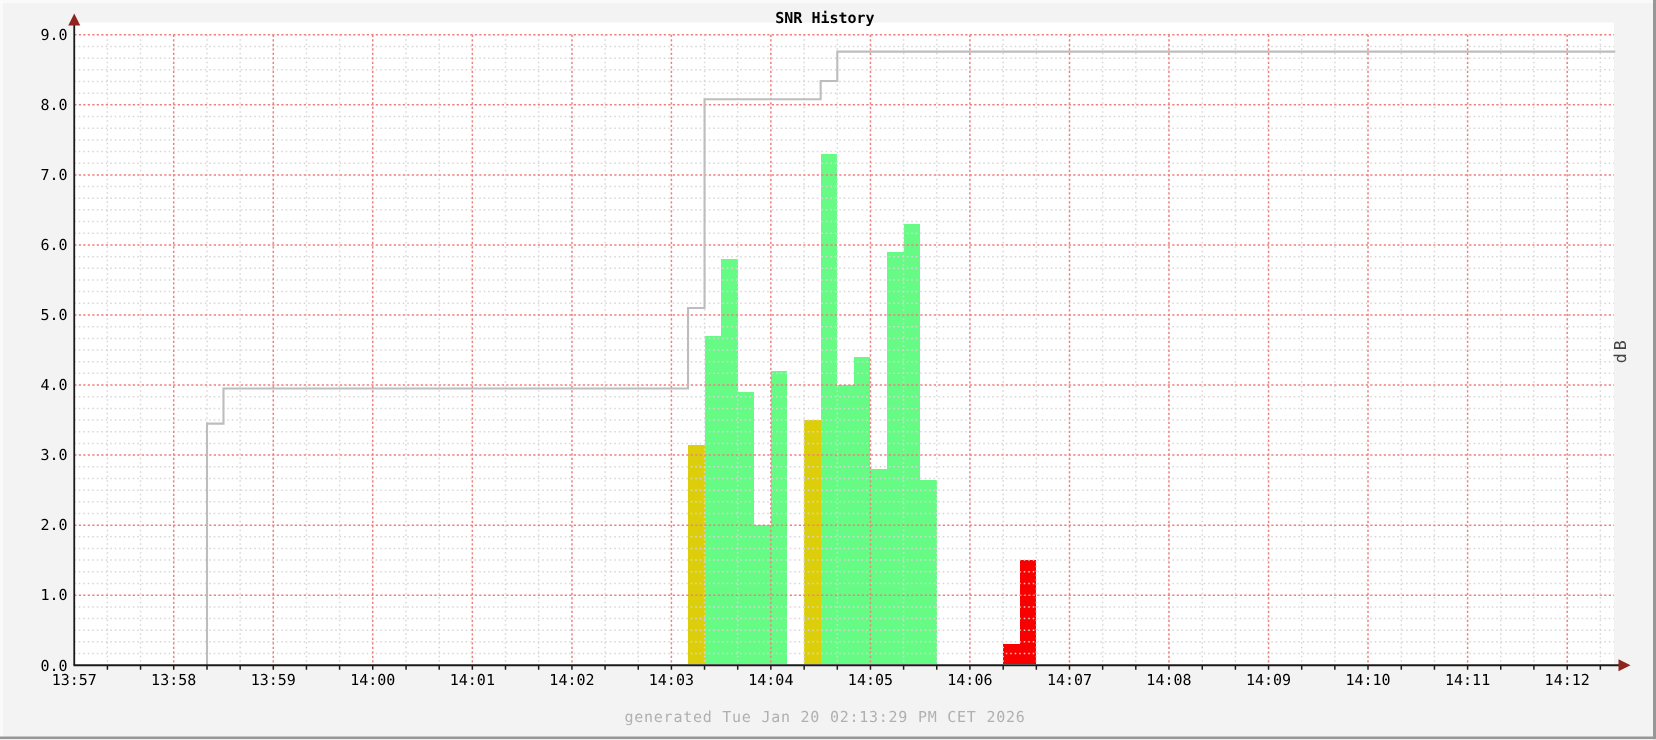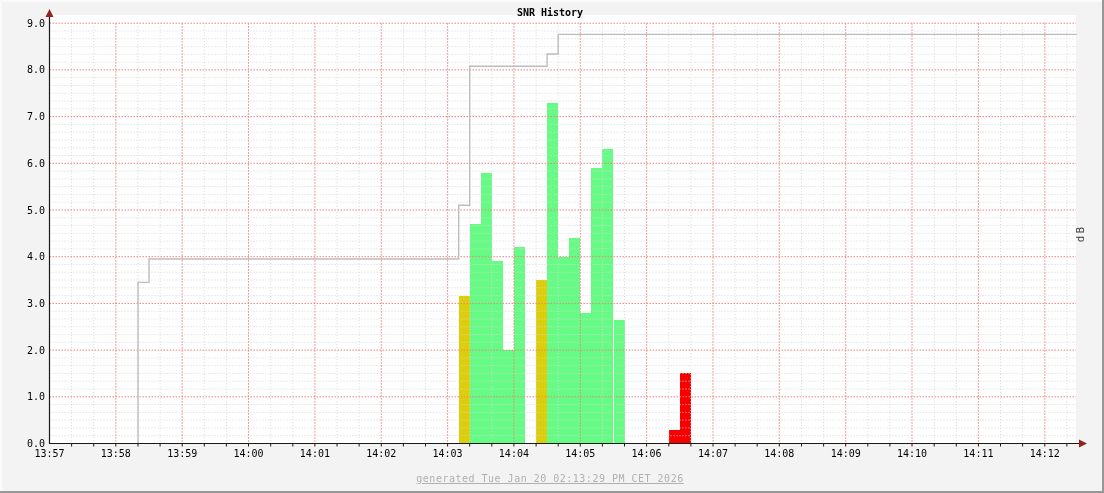--- a/index.html
+++ b/index.html
@@ -15,21 +15,21 @@
   svg.plot{position:absolute;left:0;top:0;z-index:1;}
   .tick{font:10px "DejaVu Sans Mono",monospace;fill:#000;}
   .title{position:absolute;z-index:3;top:7px;left:0;width:1100px;text-align:center;
          font-size:10px;font-weight:bold;color:#000;}
   .legend{position:absolute;z-index:3;left:12px;top:459px;display:flex;align-items:center;
           gap:12px;font-size:10px;color:#000;white-space:nowrap;}
   .li{display:flex;align-items:center;}
   .sq{width:9px;height:9px;border:1px solid #000;display:inline-block;margin-right:4px;}
   .maxnote{margin-left:1px;}
   .footer{position:absolute;z-index:3;top:473px;left:0;width:1100px;text-align:center;
-          font-size:10px;color:#b0b0b0;letter-spacing:0.5px;text-decoration:underline;}
+          font-size:10px;color:#b0b0b0;letter-spacing:0.5px;}
   .watermark{position:absolute;z-index:3;top:5px;right:16px;transform:rotate(90deg);
              transform-origin:100% 0;font-size:9px;letter-spacing:7px;color:#c4c4c4;
              white-space:nowrap;}
   .right-axis-label{position:absolute;z-index:3;top:227px;left:1072px;transform:rotate(-90deg);
              font-size:11px;letter-spacing:2px;color:#444;white-space:nowrap;}
 </style>
 </head>
 <body>
 
 <div class="graph">

